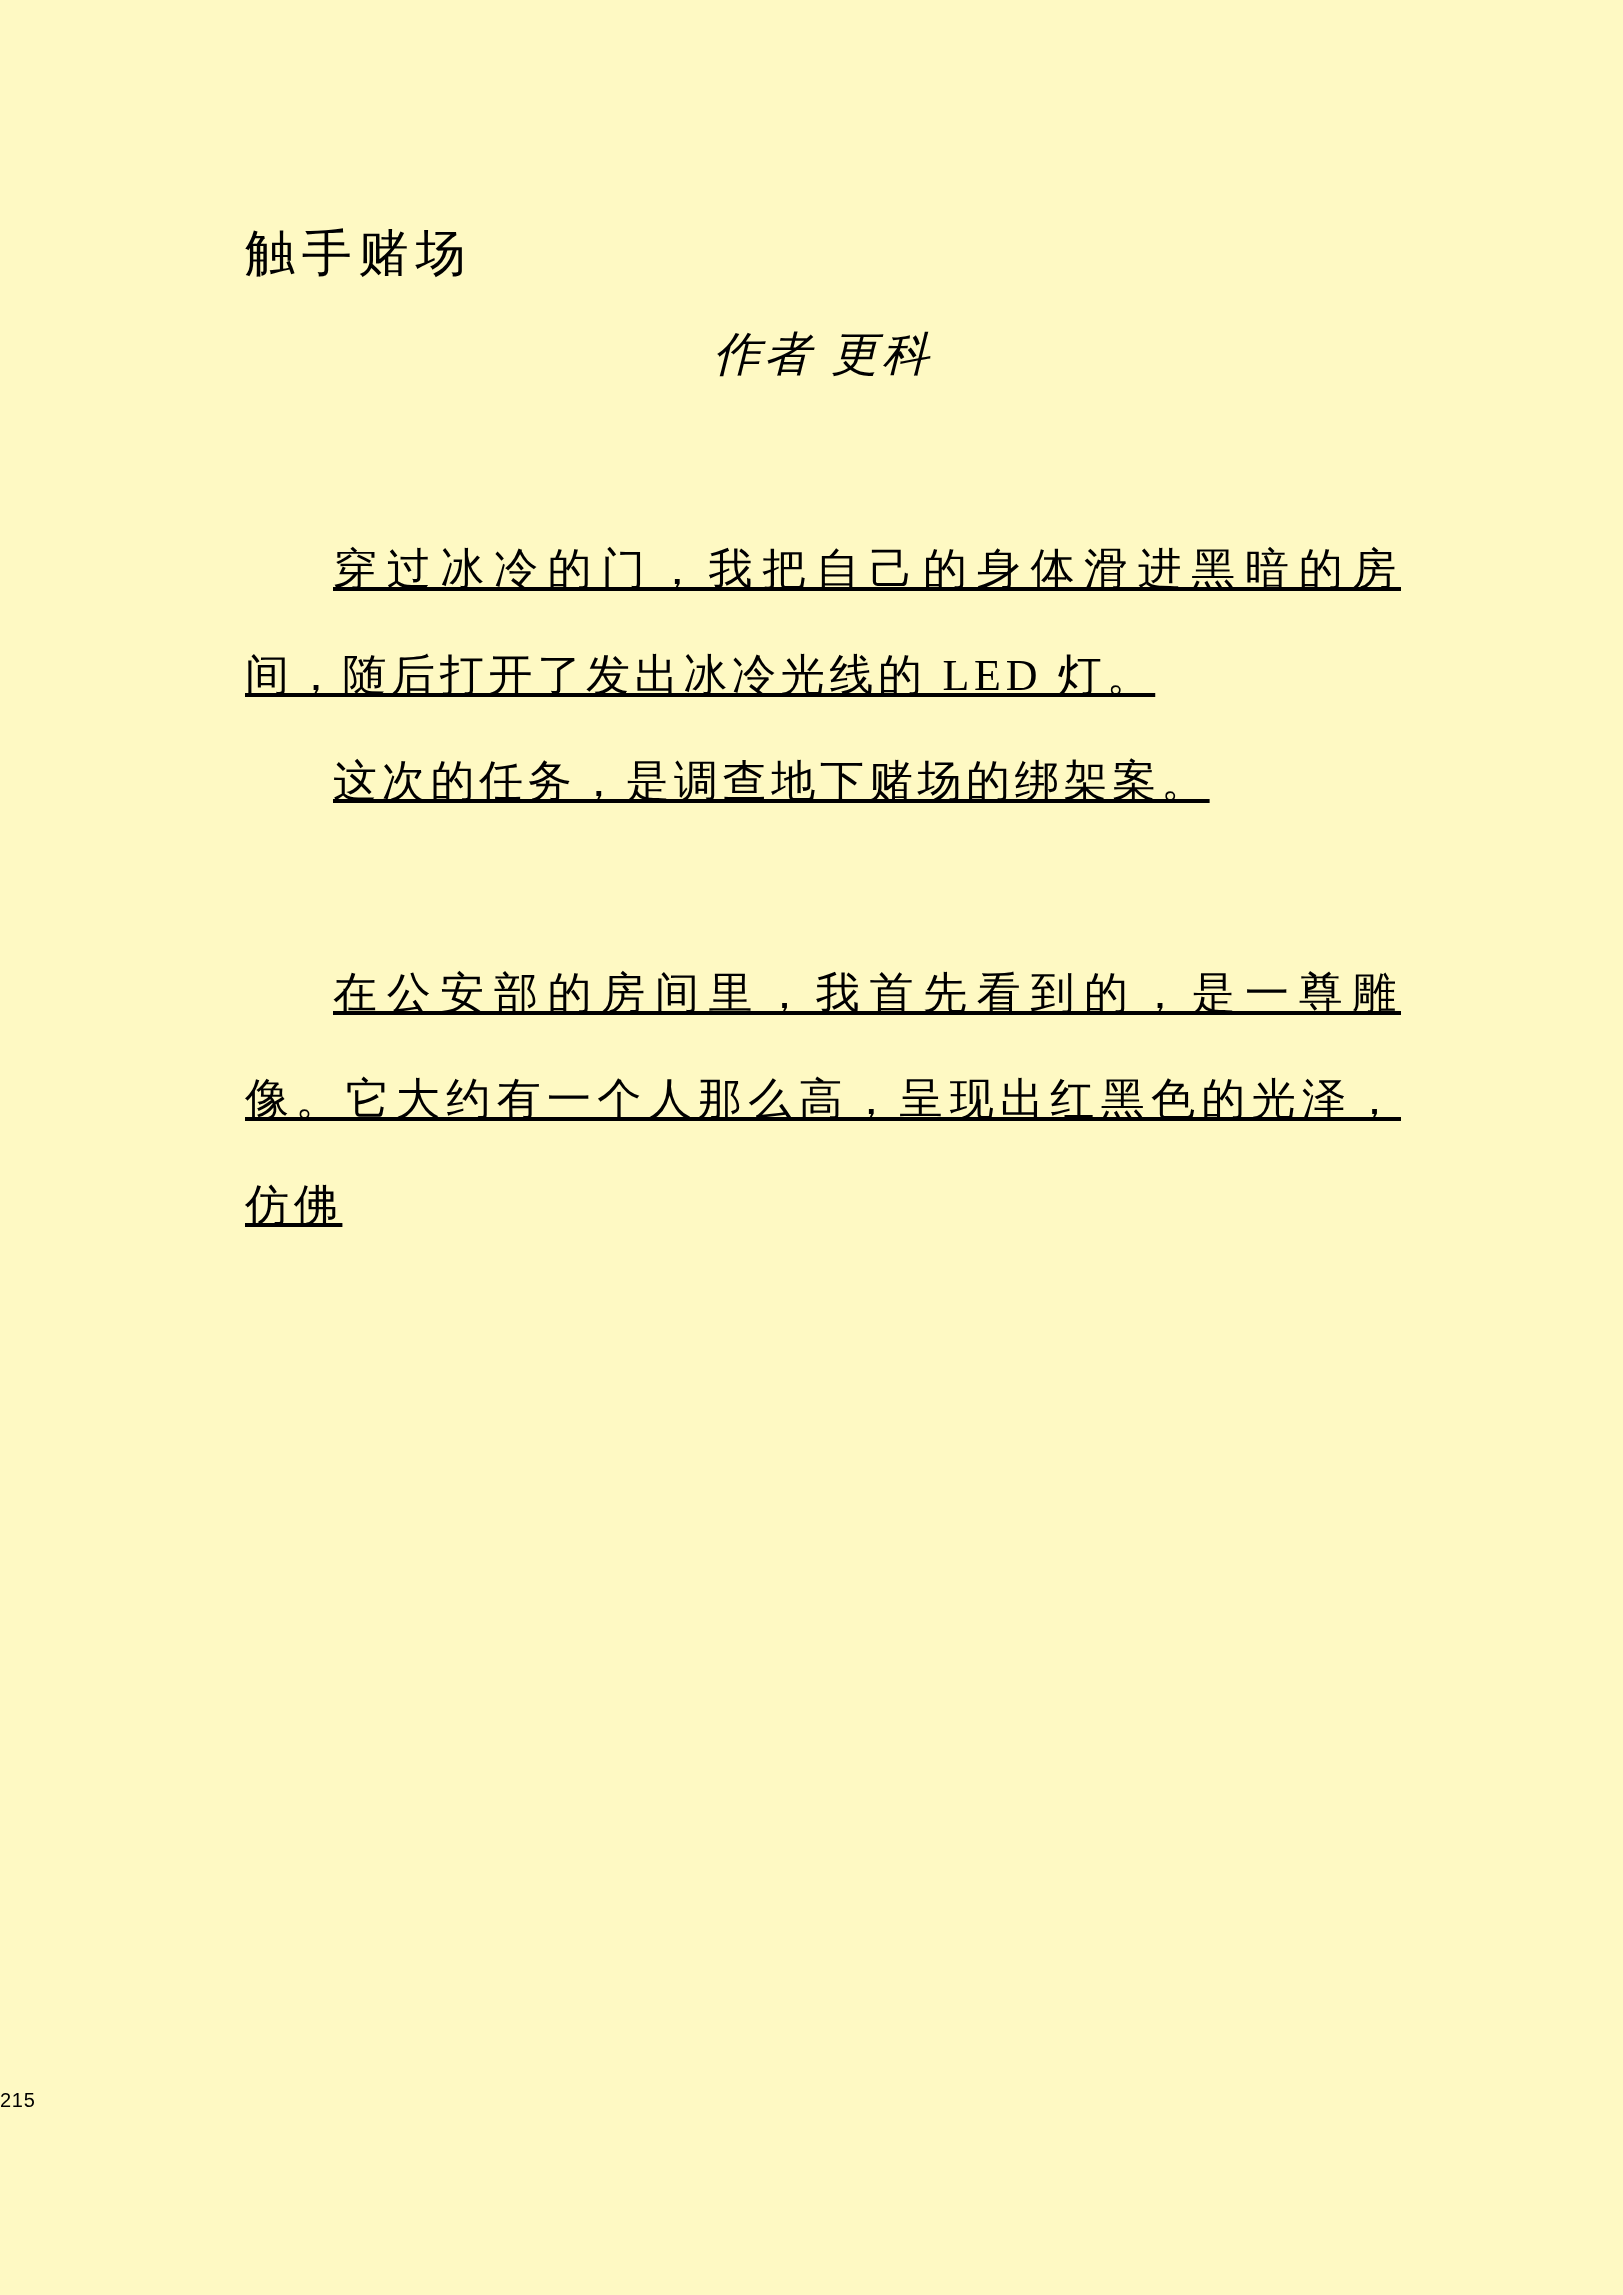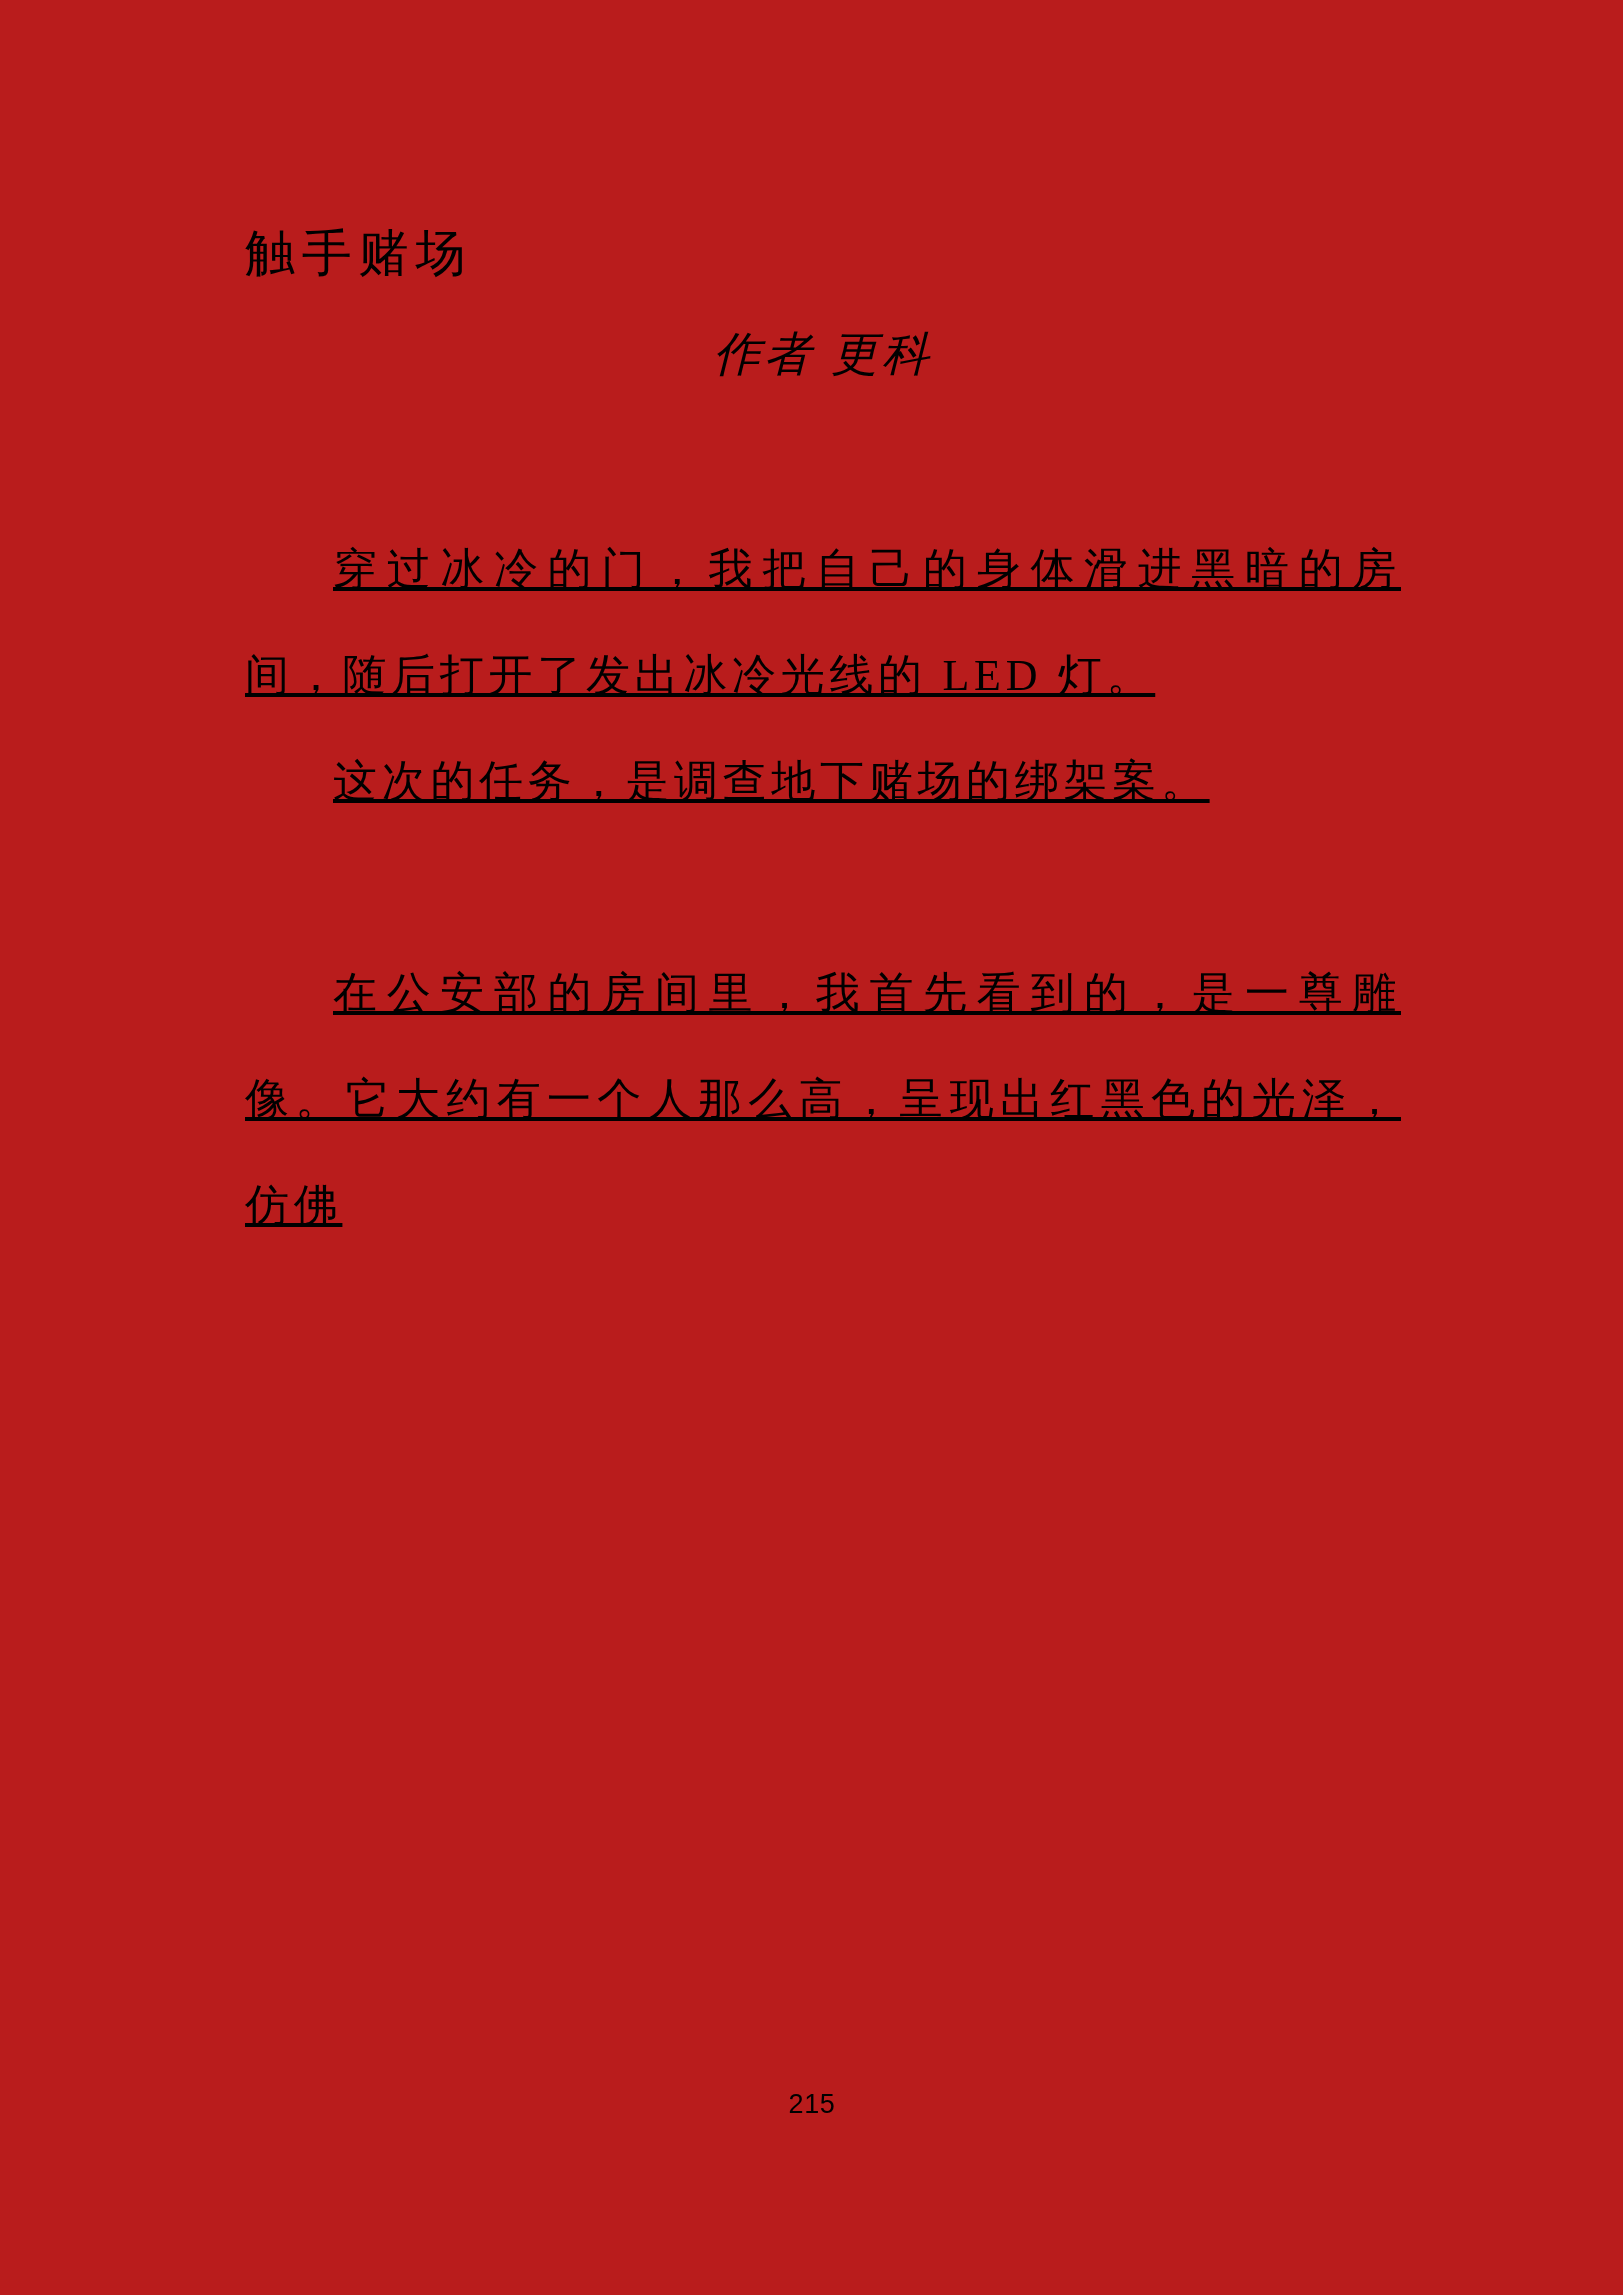--- a/index.html
+++ b/index.html
@@ -4,21 +4,21 @@
 <style>
   html, body {
     margin: 0;
     padding: 0;
     background: #ffffff;
   }
   .page {
     position: relative;
     width: 1624px;
     height: 2295px;
-    background: #b91c1c;
+    background: #fef9c3;
     color: #000000;
     font-family: "Liberation Serif", "DejaVu Serif", serif;
     overflow: hidden;
   }
   .content {
     position: absolute;
     left: 245px;
     top: 203px;
     width: 1156px;
   }
@@ -51,23 +51,23 @@
     text-decoration: underline;
   }
   .body-text p.scene-break {
     margin-top: 106px;
   }
   .page-number {
     position: absolute;
     top: 2089px;
     left: 0;
     width: 100%;
-    text-align: center;
+    text-align: left;
     font-family: "Liberation Sans", "DejaVu Sans", sans-serif;
-    font-size: 27px;
+    font-size: 20px;
     letter-spacing: 0.7px;
     color: #000000;
   }
 </style>
 </head>
 <body>
 
 <div class="page">
   <div class="content">
     <h1 class="book-title">触手赌场</h1>

